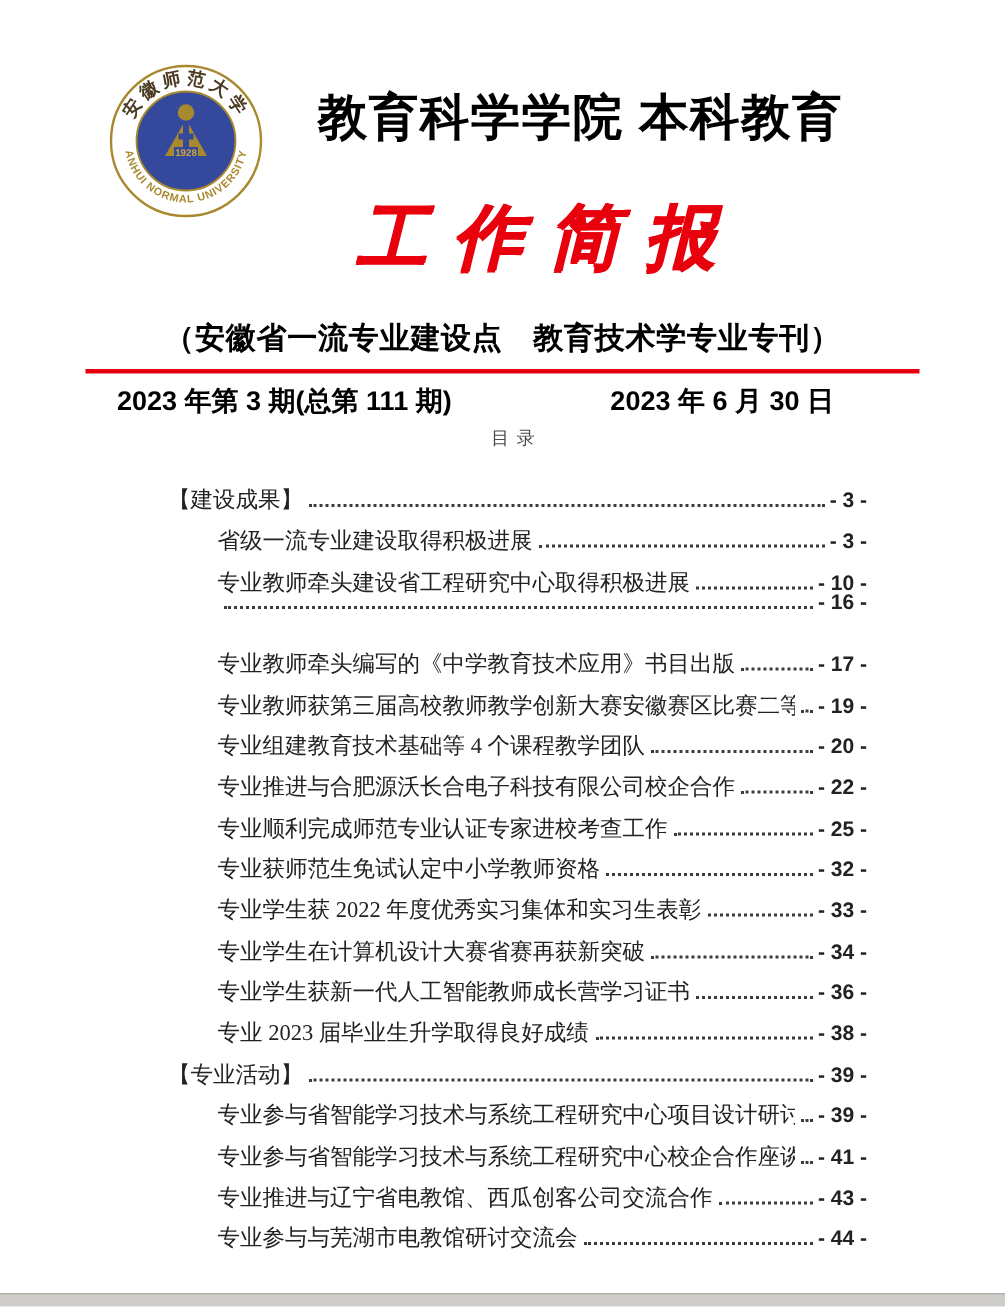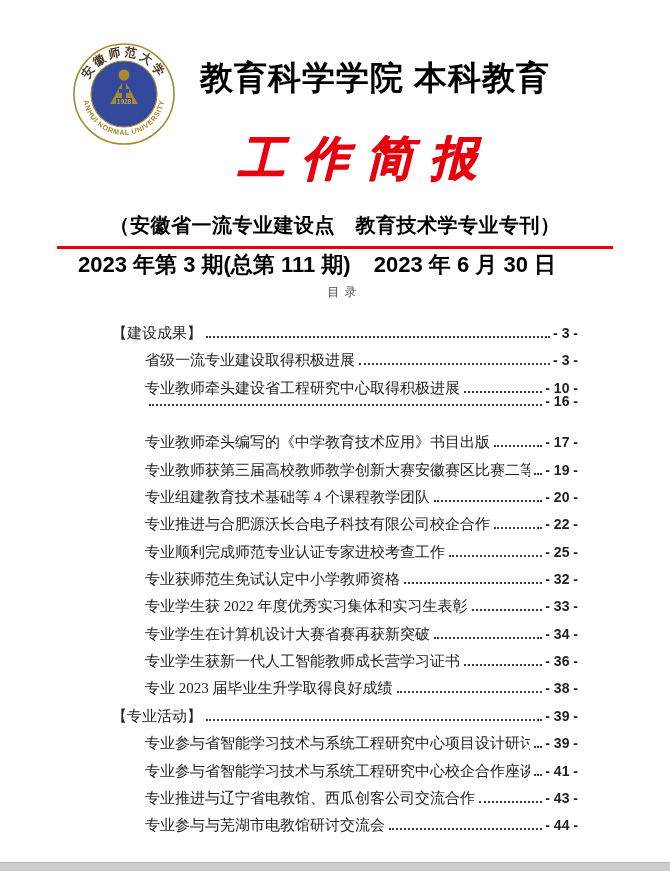--- a/index.html
+++ b/index.html
@@ -5,40 +5,40 @@
   html,body { margin:0; padding:0; }
   body {
     width:670px; height:871px; background:#ffffff; overflow:hidden; position:relative;
     font-family:"Liberation Serif", serif; color:#000;
   }
   .abs { position:absolute; }
 
   
   .logo-wrap { left:72px; top:42px; width:104px; height:104px; }
   .org-title {
-    left:188px; top:56px; width:374px; text-align:center; white-space:nowrap;
+    left:188px; top:56px; width:374px; text-align:right; white-space:nowrap;
     font-family:"Liberation Sans", sans-serif; font-size:33px; font-weight:900; letter-spacing:1px;
   }
   .main-title {
     left:0; right:0; top:127px; text-align:center; white-space:nowrap;
     font-size:47px; font-weight:900; font-style:italic;
     letter-spacing:17px; padding-left:17px;
     text-shadow:1px 0 0 currentColor, 0 1px 0 currentColor;
     margin-left:44px;
   }
   .subtitle {
     left:0; right:0; top:212px; text-align:center; white-space:nowrap;
     font-size:20px; font-weight:800; letter-spacing:0.5px;
   }
   .red-rule { left:57px; top:246px; width:556px; height:3px; }
   .issue-row {
     left:60px; top:254px; width:552px; height:26px; box-sizing:border-box;
-    display:flex; justify-content:space-between; align-items:flex-end;
+    display:flex; justify-content:space-between; align-items:center;
     padding:0 56px 0 18px;
-    font-family:"Liberation Sans", sans-serif; font-size:22px; font-weight:800; white-space:nowrap;
+    font-family:"Liberation Sans", sans-serif; font-size:18px; font-weight:800; white-space:nowrap;
   }
   .toc-heading {
     left:0; right:0; top:284px; text-align:center;
     font-size:12px; color:#4a4a4a; letter-spacing:5px; padding-left:19px;
   }
 
   
   .toc { left:112px; top:311px; width:466px; }
   .toc-row {
     display:flex; align-items:baseline; height:27.35px;

